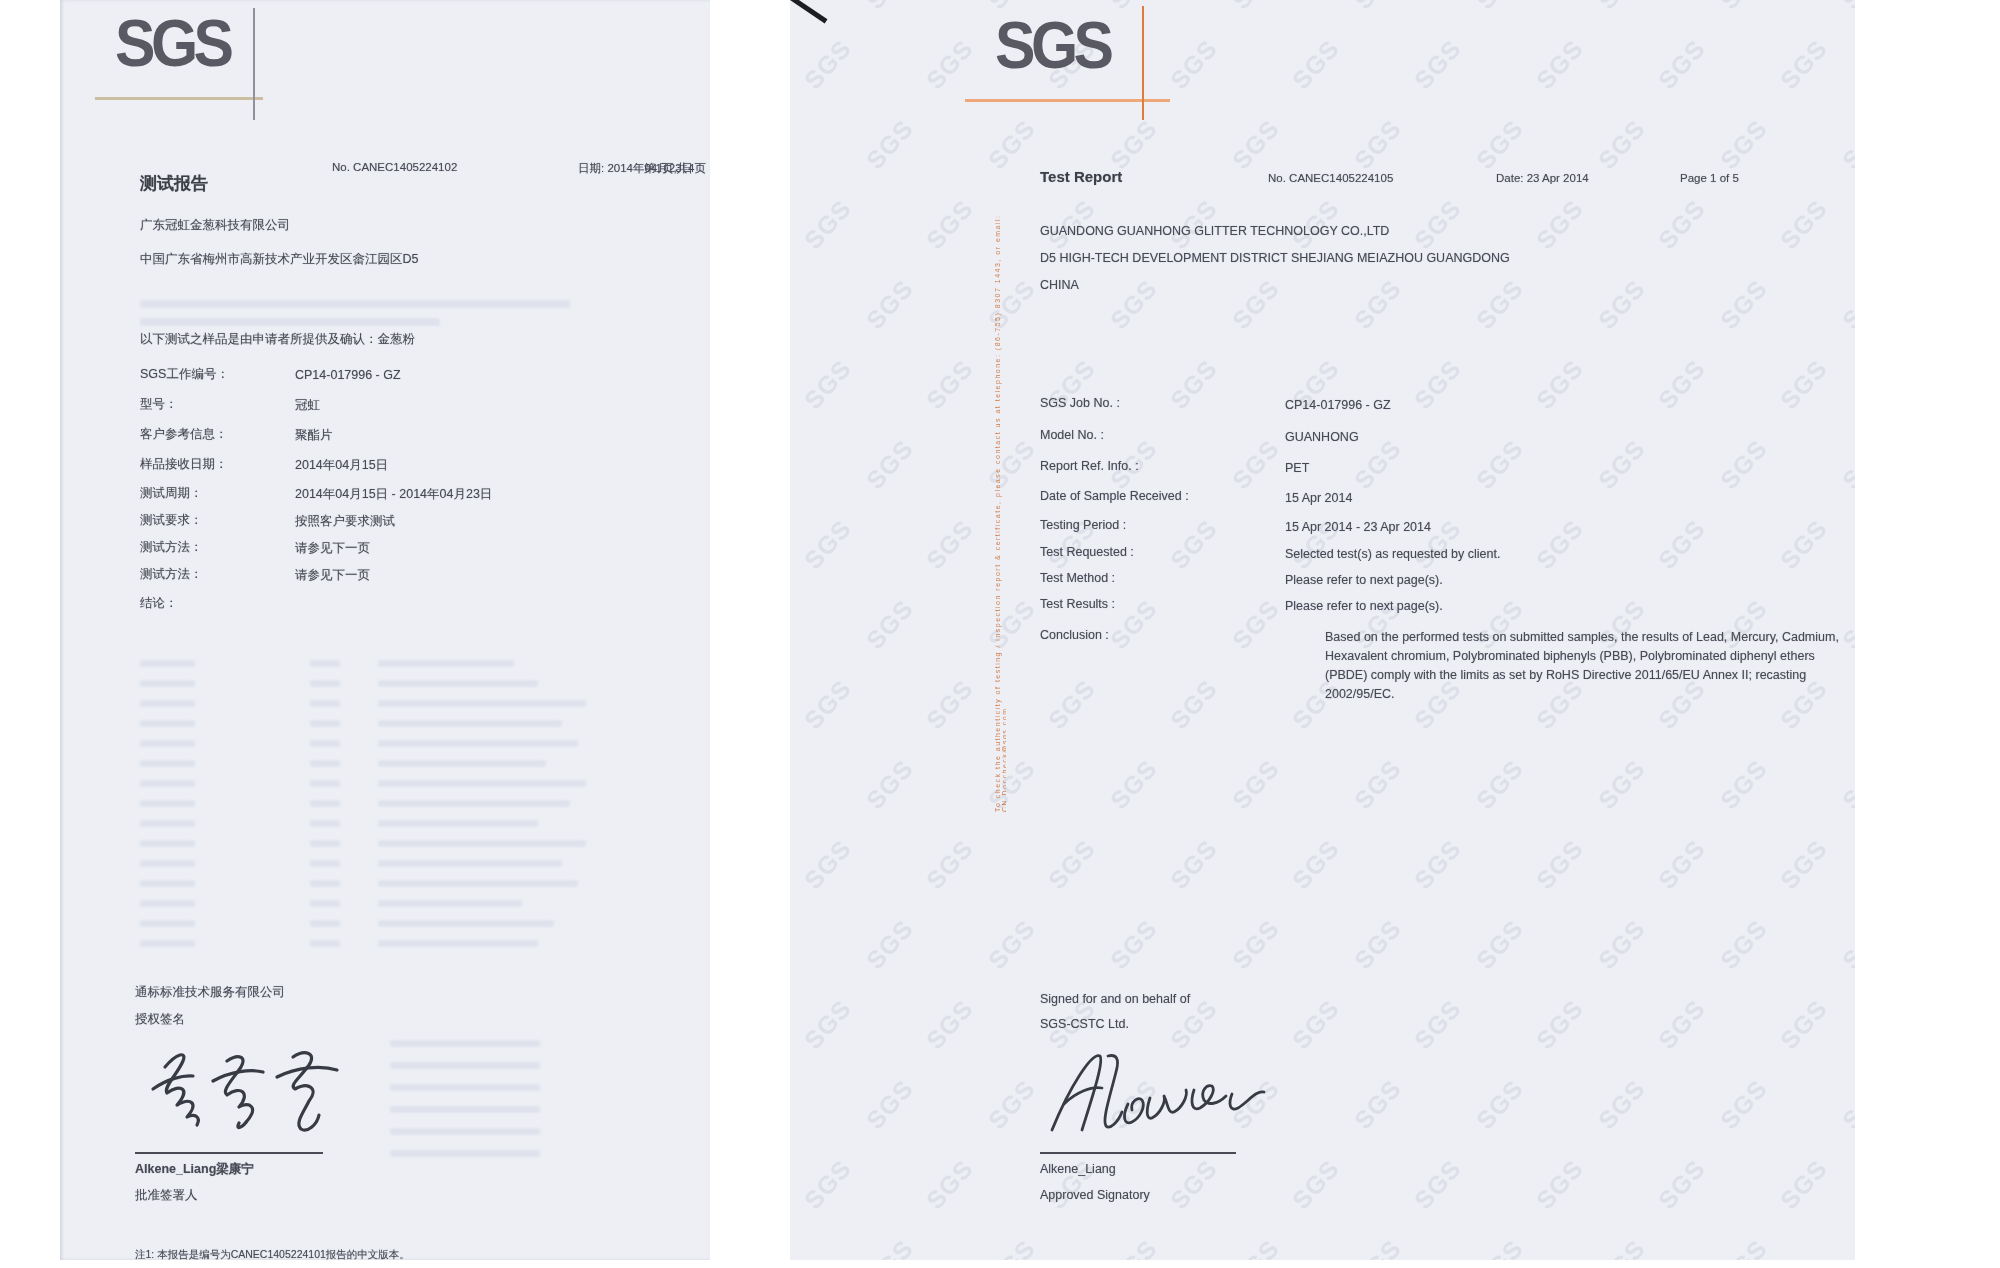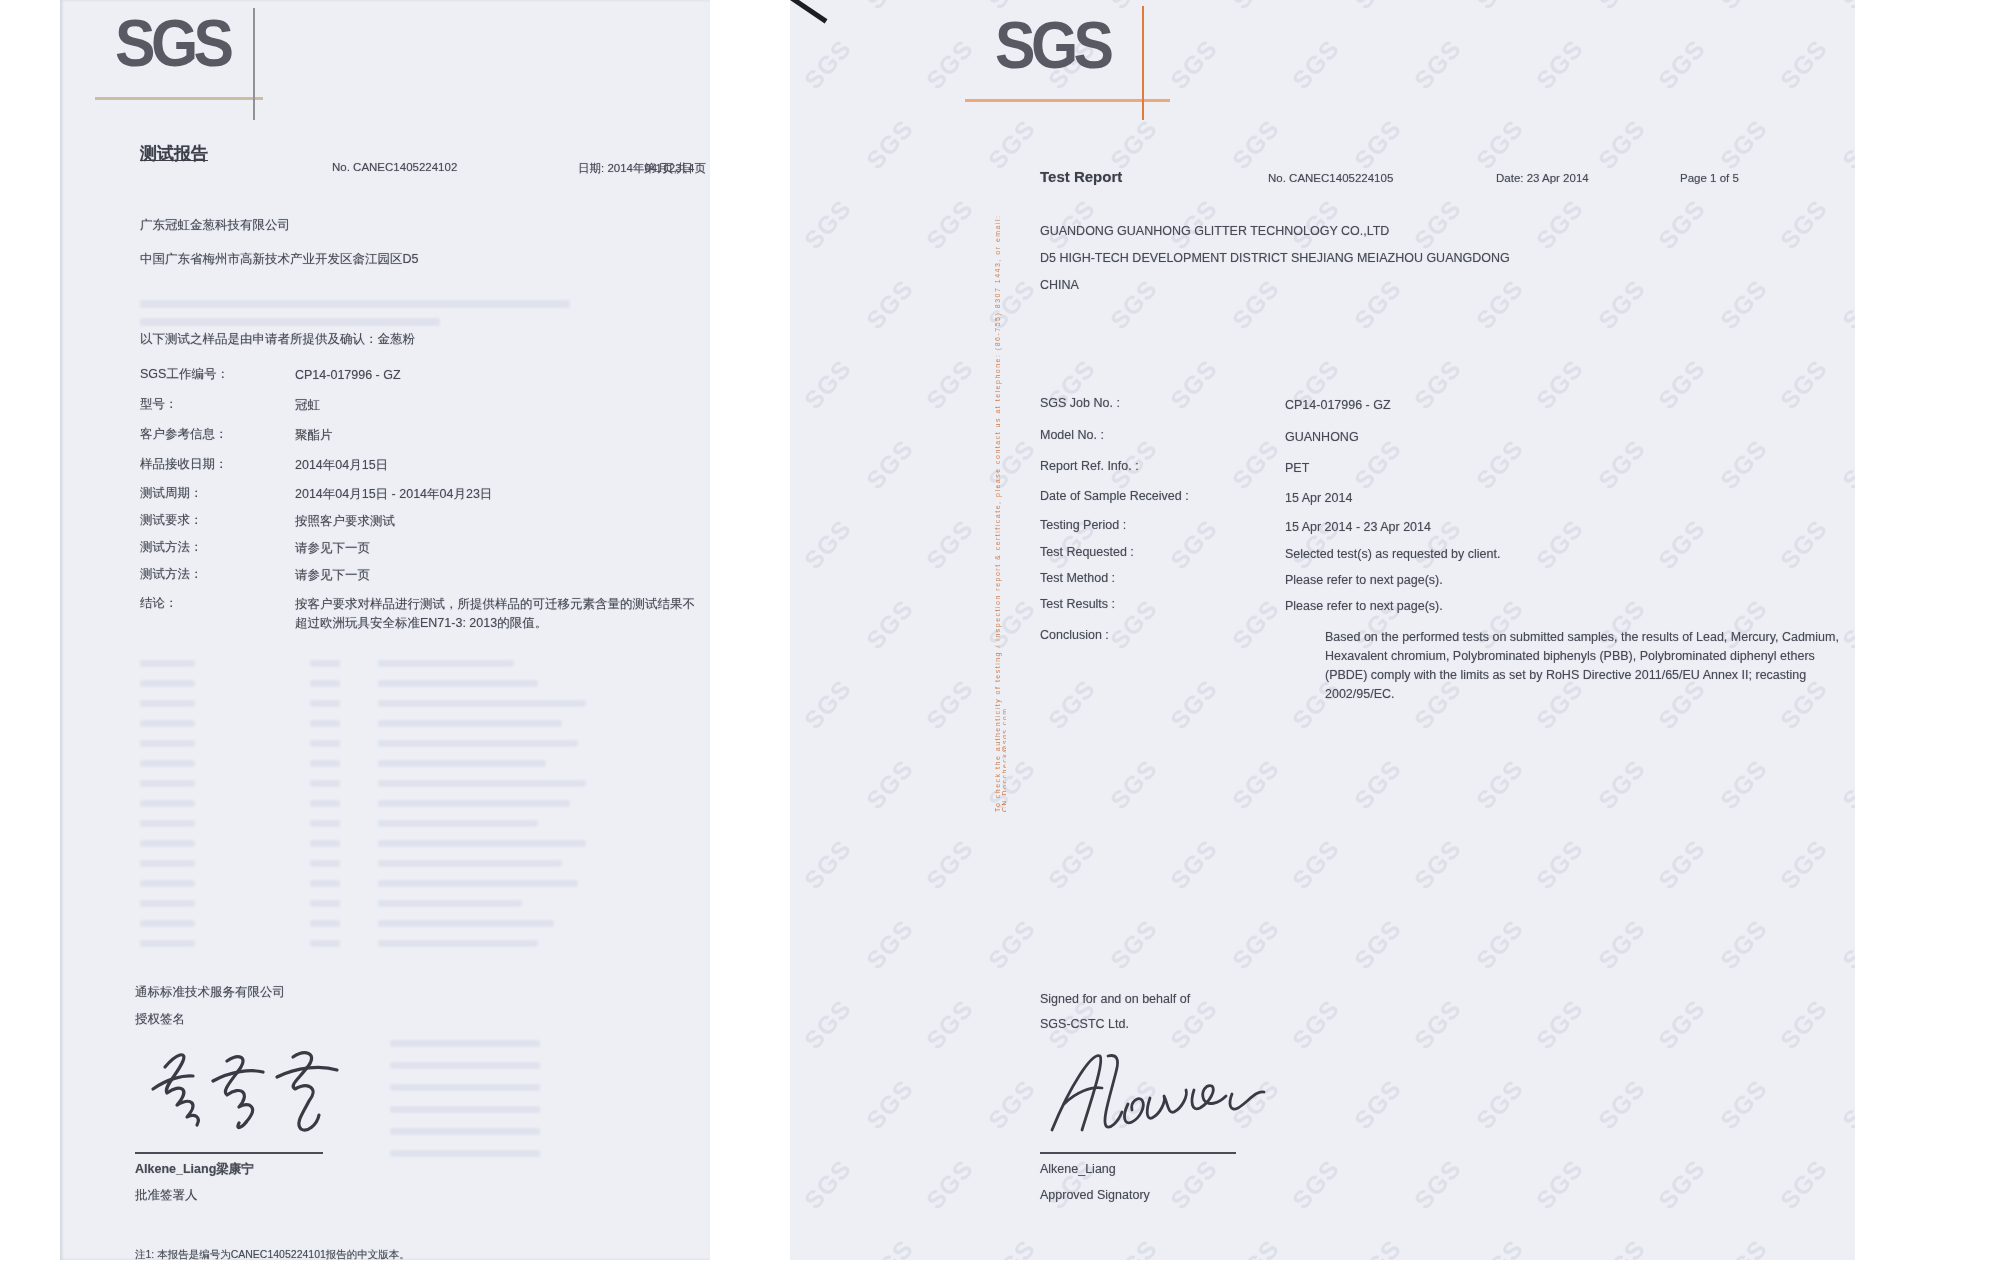--- a/index.html
+++ b/index.html
@@ -37,21 +37,21 @@
 <body>
 
 <div class="canvas">
 
   <section class="page page-left">
 
     <div class="abs logo" style="left:55px;top:10px;">SGS</div>
     <div class="abs logo-underline" style="left:35px;top:97px;width:168px;background:#cbbd9f;"></div>
     <div class="abs logo-vline" style="left:193px;top:8px;height:112px;background:#90919a;"></div>
 
-    <div class="abs doc-title scan" style="left:80px;top:142px;text-decoration:underline;">测试报告</div>
+    <div class="abs doc-title scan" style="left:80px;top:172px;">测试报告</div>
     <div class="abs meta scan" style="left:272px;top:161px;">No. CANEC1405224102</div>
     <div class="abs meta scan" style="left:518px;top:161px;">日期: 2014年04月23日</div>
     <div class="abs meta scan" style="left:584px;top:161px;">第1页,共4页</div>
 
     <div class="abs body-text scan" style="left:80px;top:216px;">广东冠虹金葱科技有限公司</div>
     <div class="abs body-text scan" style="left:80px;top:250px;">中国广东省梅州市高新技术产业开发区畲江园区D5</div>
 
     <div class="abs body-text scan" style="left:80px;top:330px;">以下测试之样品是由申请者所提供及确认：金葱粉</div>
 
     <div class="fl-left">
@@ -82,21 +82,20 @@
       <div class="field-row" style="left:80px;top:539px;">
         <span class="field-label scan">测试方法：</span>
         <span class="field-value scan">请参见下一页</span>
       </div>
       <div class="field-row" style="left:80px;top:566px;">
         <span class="field-label scan">测试方法：</span>
         <span class="field-value scan">请参见下一页</span>
       </div>
       <div class="field-row" style="left:80px;top:595px;height:44px;">
         <span class="field-label scan">结论：</span>
-        <span class="field-value scan" style="width:410px;">按客户要求对样品进行测试，所提供样品的可迁移元素含量的测试结果不超过欧洲玩具安全标准EN71-3: 2013的限值。</span>
       </div>
     </div>
 
     <div class="abs" style="left:0;top:0;width:650px;height:1260px;">
         <div class="gbar" style="left: 80px; top: 300px; width: 430px; height: 8px;"></div>
         <div class="gbar" style="left: 80px; top: 318px; width: 300px; height: 8px;"></div>
         <div class="gbar" style="left: 80px; top: 660px; width: 55px; height: 7px;"></div>
         <div class="gbar" style="left: 250px; top: 660px; width: 30px; height: 7px;"></div>
         <div class="gbar" style="left: 318px; top: 660px; width: 136px; height: 7px;"></div>
         <div class="gbar" style="left: 80px; top: 680px; width: 55px; height: 7px;"></div>

